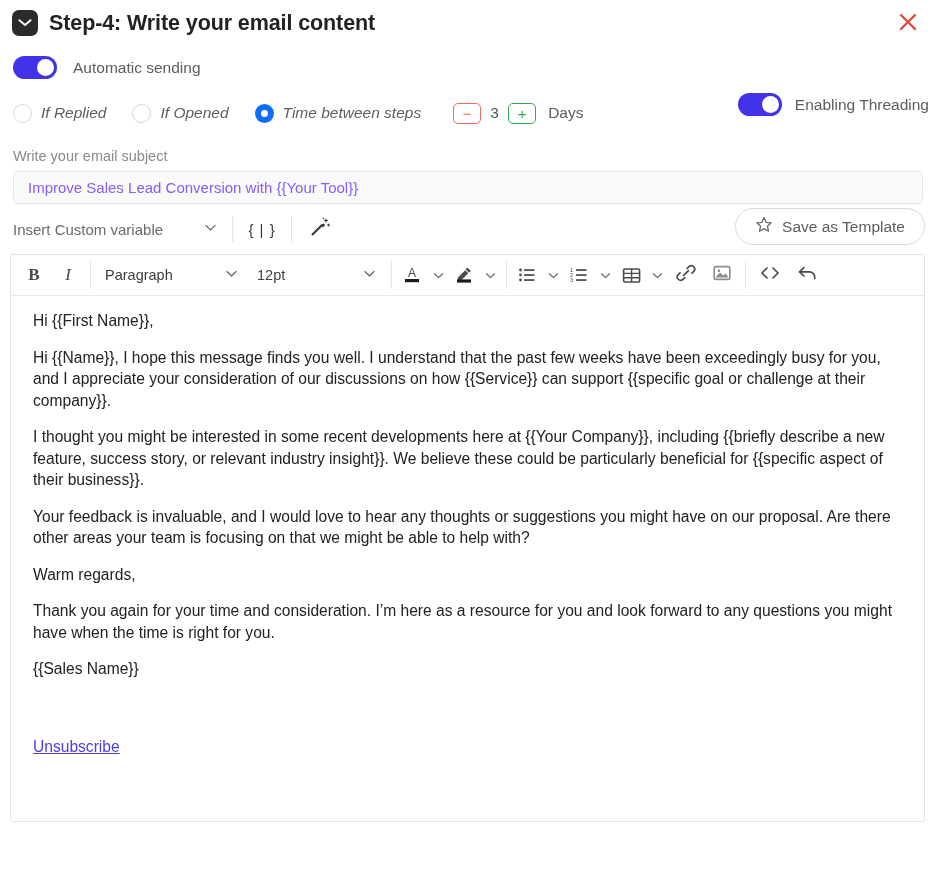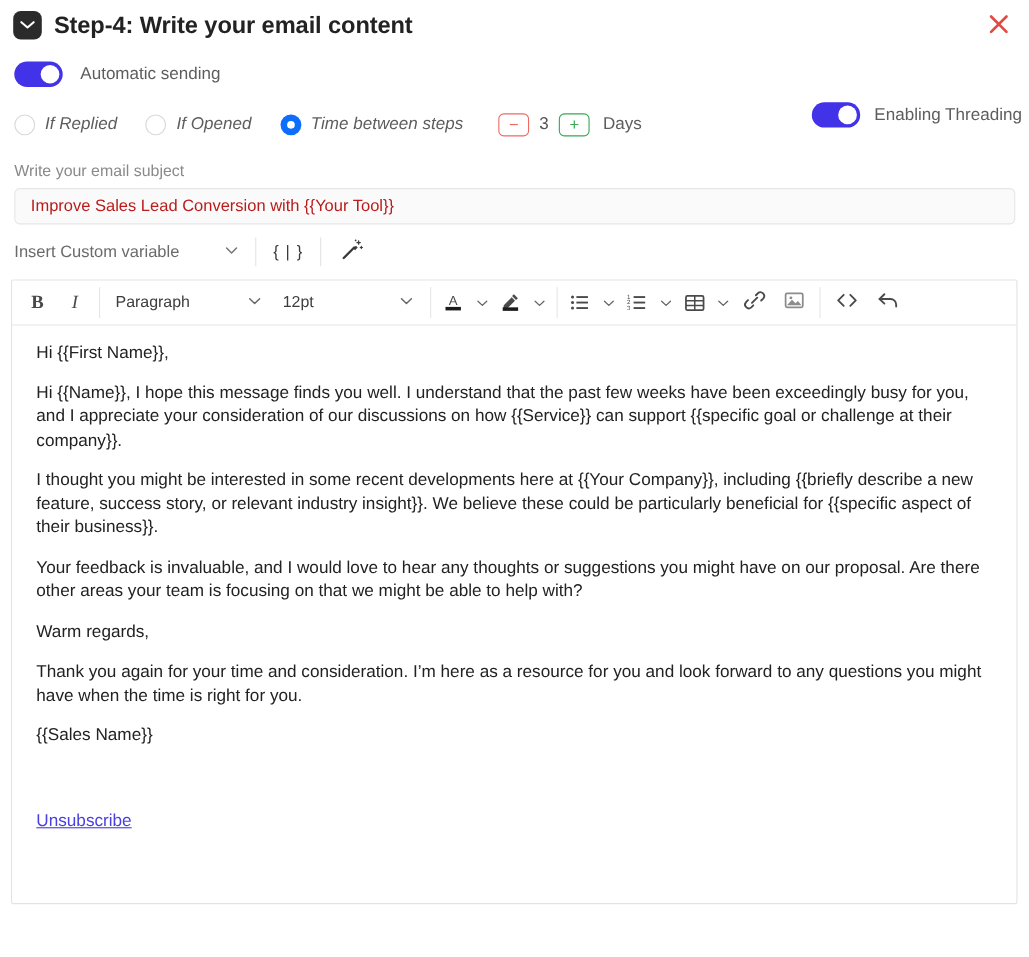--- a/index.html
+++ b/index.html
@@ -90,21 +90,21 @@
   
   .subject-label {
     font-size: 14.5px; color: #8a8a8a;
     padding: 17px 0 7px 13px;
   }
   .subject-input {
     margin: 0 12px 0 13px;
     height: 33px; border: 1px solid #e6e6e6; border-radius: 5px;
     background: #fafafa;
     display: flex; align-items: center; padding: 0 14px;
-    font-size: 15px; color: #b91c1c;
+    font-size: 15px; color: #8b5cf6;
     white-space: nowrap; overflow: hidden;
     cursor: text;
   }
 
   
   .varbar {
     display: flex; align-items: center;
     height: 50px; padding: 0 12px 0 13px; position: relative;
   }
   .var-select {
@@ -254,20 +254,28 @@
     <span>
       <svg width="22" height="22" viewBox="0 0 22 22">
         <path d="M3.5 18.5 L13 9" stroke="#3a3a3a" stroke-width="2.1" stroke-linecap="round"></path>
         <path d="M12.2 9.8 L14.6 7.4 L16.2 9 L13.8 11.4 Z" fill="#3a3a3a"></path>
         <path d="M17 3 L17 6 M15.5 4.5 L18.5 4.5" stroke="#3a3a3a" stroke-width="1.2" stroke-linecap="round"></path>
         <path d="M19.5 8 L19.5 10 M18.5 9 L20.5 9" stroke="#3a3a3a" stroke-width="1.1" stroke-linecap="round"></path>
         <circle cx="14.3" cy="2.6" r="0.8" fill="#3a3a3a"></circle>
       </svg>
     </span>
   </div>
+  <div class="tpl-btn">
+    <span>
+      <svg width="18" height="18" viewBox="0 0 18 18">
+        <path d="M9 1.6 L11.1 6.3 L16.2 6.8 L12.4 10.2 L13.5 15.2 L9 12.6 L4.5 15.2 L5.6 10.2 L1.8 6.8 L6.9 6.3 Z" fill="none" stroke="#6a6a6a" stroke-width="1.3" stroke-linejoin="round"></path>
+      </svg>
+    </span>
+    <span>Save as Template</span>
+  </div>
 </div>
 
 <div class="editor">
 
   <div class="fmtbar">
     <div class="fbtn bold">B</div>
     <div class="fbtn italic">I</div>
     <div class="fsep"></div>
 
     <div class="fdrop para">

